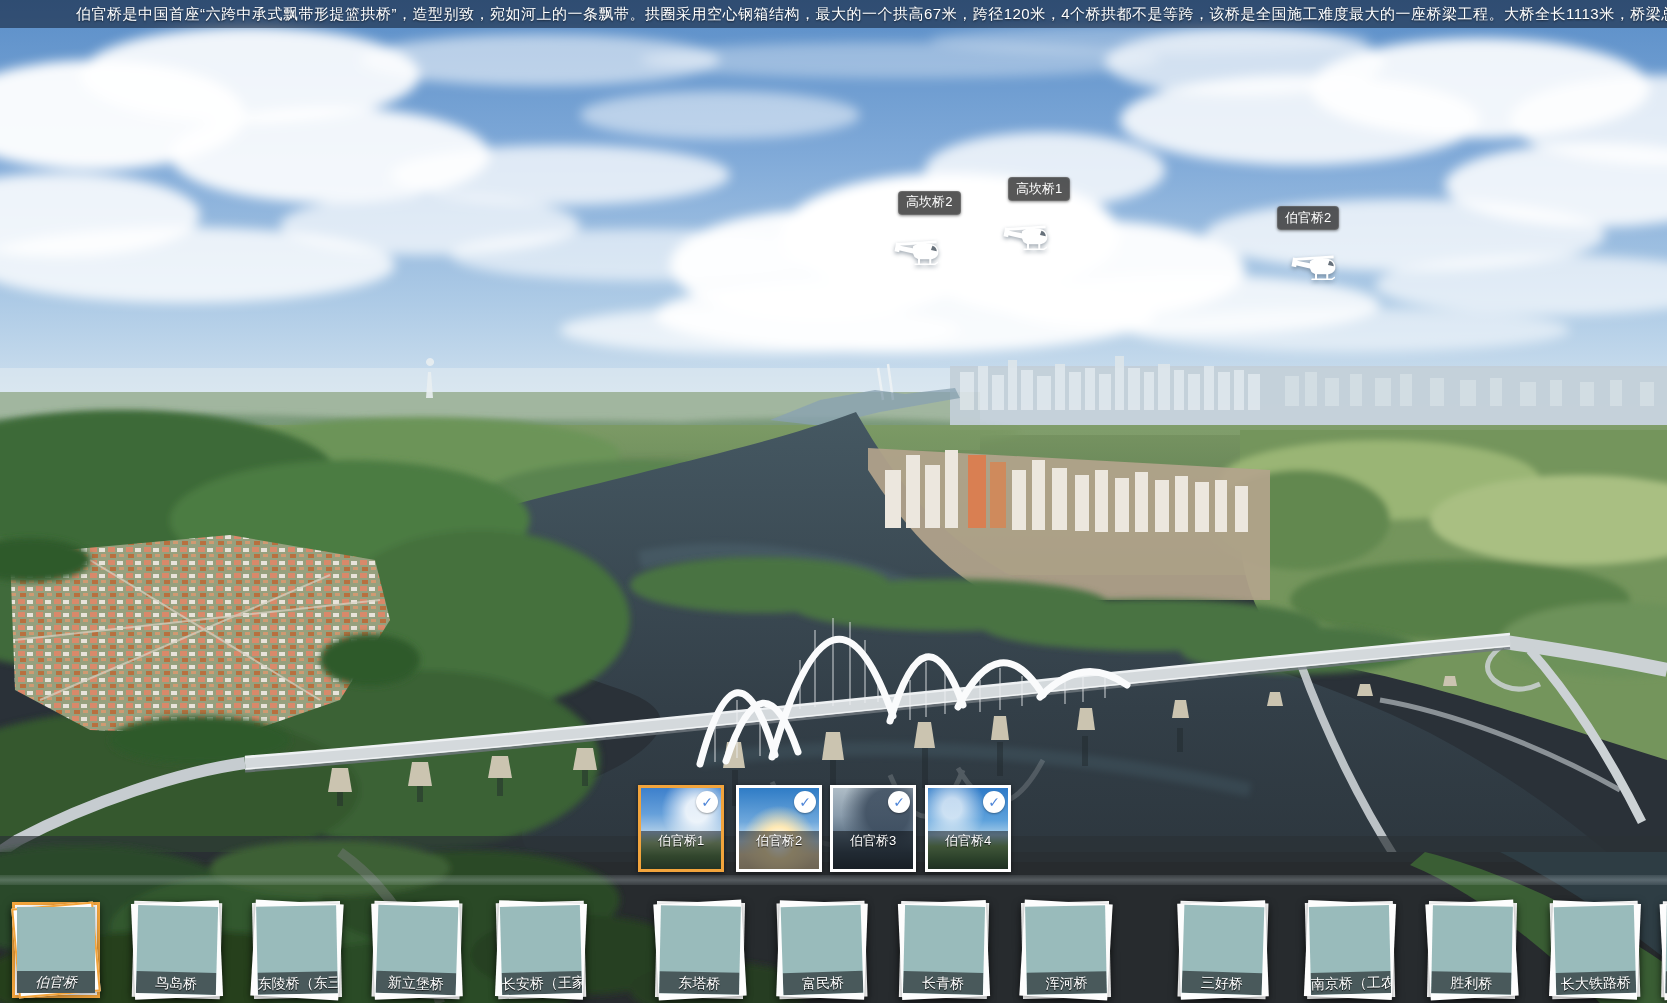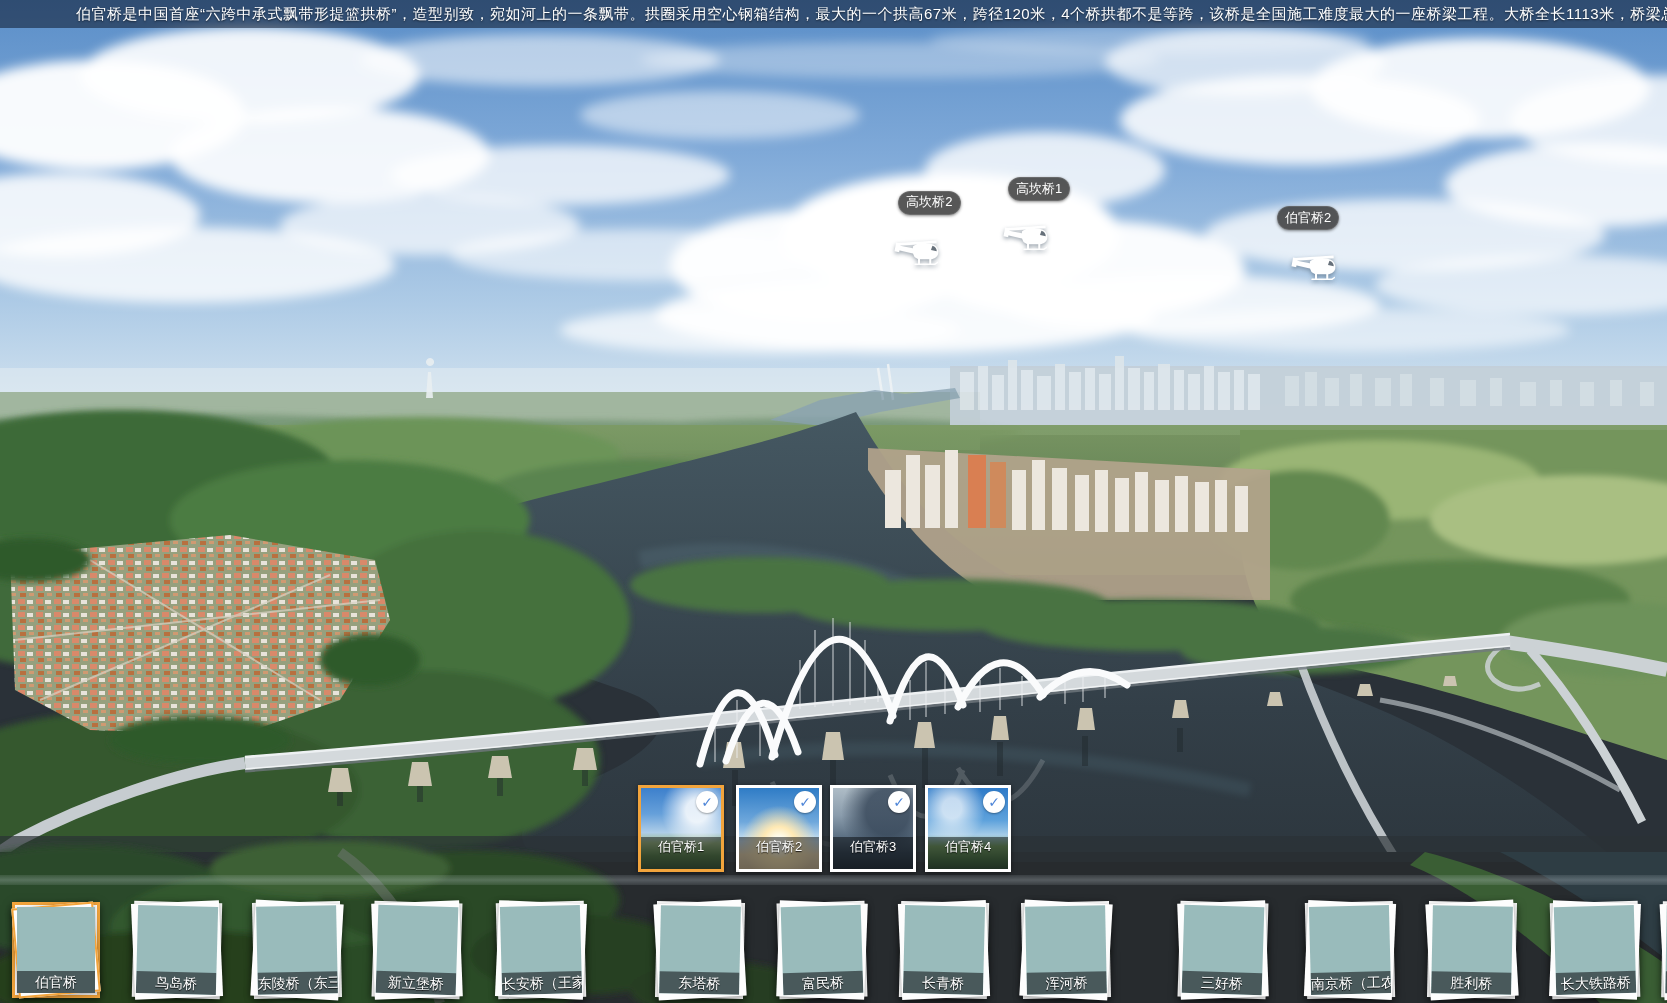--- a/index.html
+++ b/index.html
@@ -19,35 +19,35 @@
   .topbar-text{
     padding-left:76px;height:28px;line-height:28px;white-space:nowrap;overflow:hidden;
     color:#ffffff;font-size:15px;letter-spacing:.5px;
     text-shadow:0 1px 2px rgba(0,0,0,.6);
   }
 
   
   .chip{
     position:absolute;z-index:20;cursor:pointer;
     background:rgba(50,50,50,0.82);color:#fff;
-    font-size:13px;line-height:16px;padding:3px 7px;border-radius:12px;
+    font-size:13px;line-height:16px;padding:3px 7px;border-radius:4px;
     white-space:nowrap;box-shadow:0 1px 3px rgba(0,0,0,.45);
     border:1px solid rgba(255,255,255,.12);
   }
   .heli{position:absolute;z-index:19;cursor:pointer;filter:drop-shadow(0 2px 2px rgba(40,60,80,.45));}
 
   
   .stile{
     position:absolute;width:86px;height:87px;border:3px solid #ffffff;
     z-index:22;cursor:pointer;background:#678;box-shadow:0 1px 5px rgba(0,0,0,.5);
   }
   .stile.sel{border-color:#f2a43c;}
   .stile .img{position:absolute;inset:0;}
   .slabel{
-    position:absolute;left:0;right:0;bottom:0;height:32px;z-index:2;
+    position:absolute;left:0;right:0;bottom:0;height:38px;z-index:2;
     background:rgba(5,8,10,0.5);color:#fff;font-size:13px;line-height:20px;
     text-align:center;white-space:nowrap;overflow:hidden;text-shadow:0 1px 1px rgba(0,0,0,.8);
   }
   .chk{
     position:absolute;top:3px;right:3px;width:22px;height:22px;border-radius:50%;z-index:3;
     background:#ffffff;color:#4f86d8;font-size:14px;font-weight:700;
     line-height:22px;text-align:center;box-shadow:0 1px 2px rgba(0,0,0,.35);
   }
 
   
@@ -59,21 +59,21 @@
   
   .ptile{
     position:absolute;top:902px;width:88px;height:96px;background:#fff;padding:4px;
     z-index:21;cursor:pointer;box-shadow:0 3px 8px rgba(0,0,0,.55);
     transform:rotate(var(--r1,0deg));
   }
   .ptile::before{
     content:"";position:absolute;inset:0;background:#fdfdfd;z-index:-1;
     transform:rotate(var(--r2,-5deg));box-shadow:0 2px 6px rgba(0,0,0,.4);
   }
-  .ptile.sel{border:3px solid #f2a43c;padding:2px;}
+  .ptile.sel{border:3px solid #f2a43c;padding:2px;font-style:italic;}
   .ptile.sel::before{border:2px solid #f2a43c;}
   .ptile .ph{position:relative;width:100%;height:100%;background:#9bb;overflow:hidden;}
   .plabel{
     position:absolute;left:0;right:0;bottom:0;height:22px;
     background:rgba(8,10,12,.55);color:#fff;font-size:14px;line-height:22px;
     text-align:center;white-space:nowrap;overflow:hidden;text-shadow:0 1px 1px rgba(0,0,0,.9);
   }
 
   
   .th-day-river{background:

